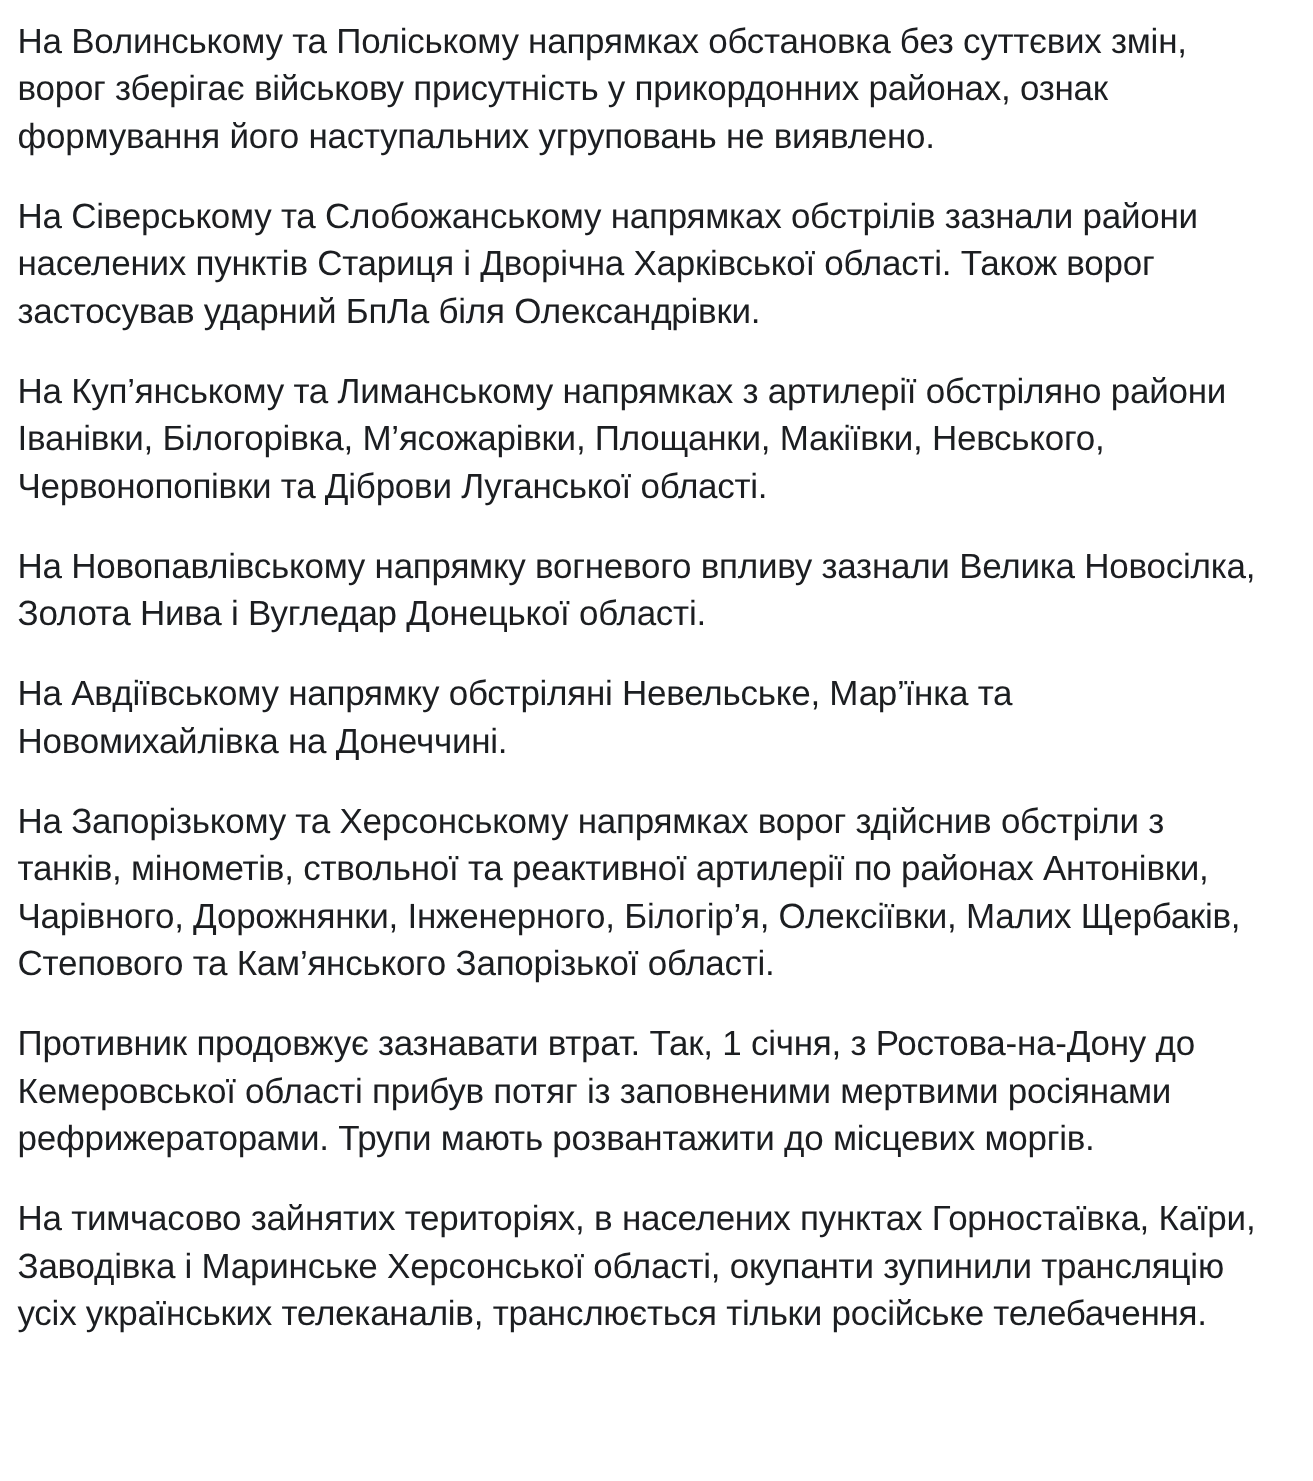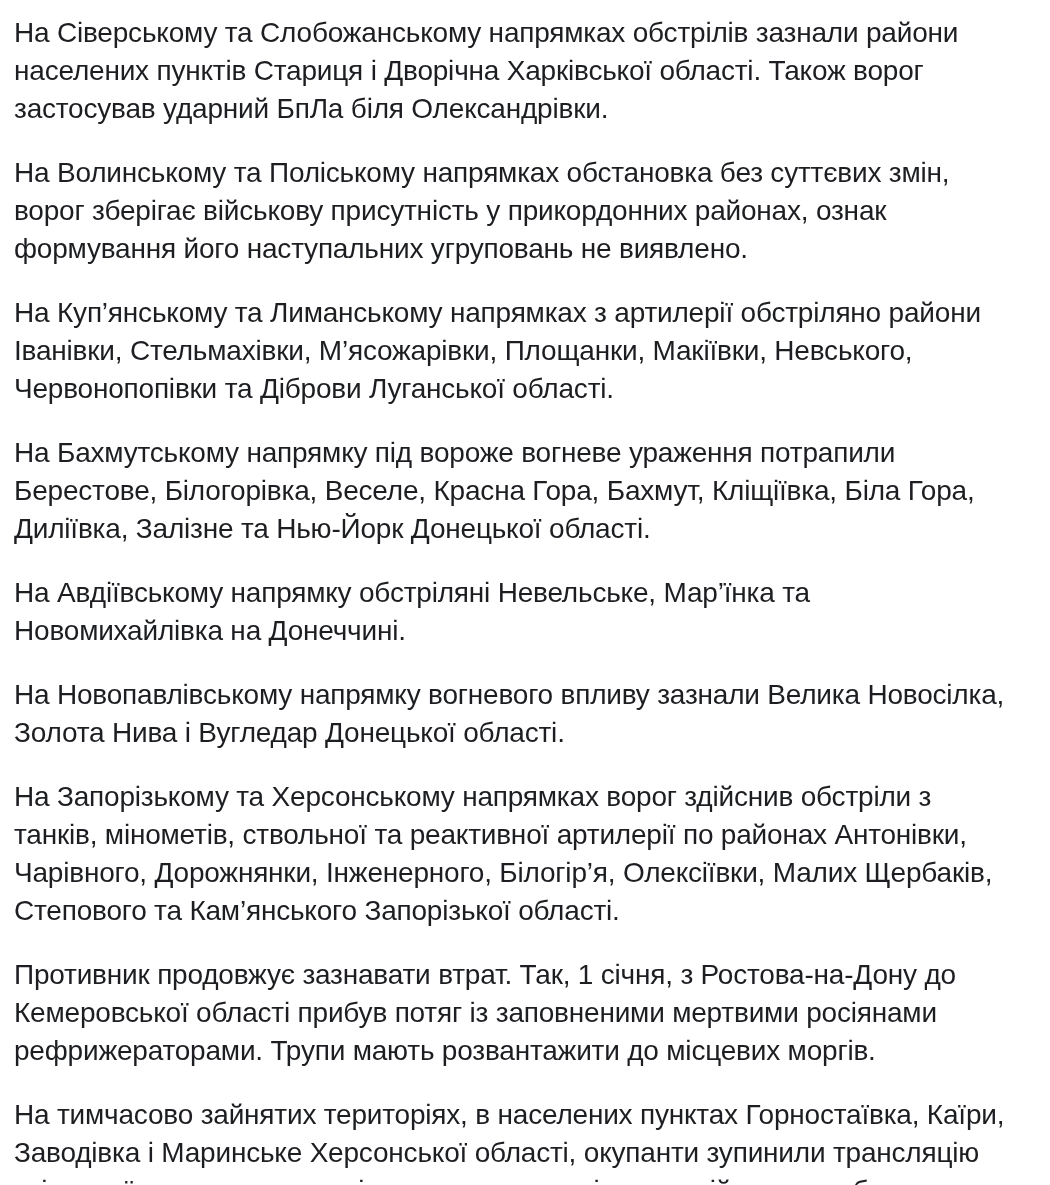--- a/index.html
+++ b/index.html
@@ -28,23 +28,22 @@
     margin: 0 0 26px 0;
   }
   .report p:last-child {
     margin-bottom: 0;
   }
 </style>
 </head>
 <body>
 
 <div class="report">
+  <p>На Волинському та Поліському напрямках обстановка без суттєвих змін, ворог зберігає військову присутність у прикордонних районах, ознак формування його наступальних угруповань не виявлено.</p>
   <p>На Сіверському та Слобожанському напрямках обстрілів зазнали райони населених пунктів Стариця і Дворічна Харківської області. Також ворог застосував ударний БпЛа біля Олександрівки.</p>
-  <p>На Волинському та Поліському напрямках обстановка без суттєвих змін, ворог зберігає військову присутність у прикордонних районах, ознак формування його наступальних угруповань не виявлено.</p>
-  <p>На Куп’янському та Лиманському напрямках з артилерії обстріляно райони Іванівки, Стельмахівки, М’ясожарівки, Площанки, Макіївки, Невського, Червонопопівки та Діброви Луганської області.</p>
-  <p>На Бахмутському напрямку під вороже вогневе ураження потрапили Берестове, Білогорівка, Веселе, Красна Гора, Бахмут, Кліщіївка, Біла Гора, Диліївка, Залізне та Нью-Йорк Донецької області.</p>
+  <p>На Куп’янському та Лиманському напрямках з артилерії обстріляно райони Іванівки, Білогорівка, М’ясожарівки, Площанки, Макіївки, Невського, Червонопопівки та Діброви Луганської області.</p>
+  <p>На Новопавлівському напрямку вогневого впливу зазнали Велика Новосілка, Золота Нива і Вугледар Донецької області.</p>
   <p>На Авдіївському напрямку обстріляні Невельське, Мар’їнка та Новомихайлівка на Донеччині.</p>
-  <p>На Новопавлівському напрямку вогневого впливу зазнали Велика Новосілка, Золота Нива і Вугледар Донецької області.</p>
   <p>На Запорізькому та Херсонському напрямках ворог здійснив обстріли з танків, мінометів, ствольної та реактивної артилерії по районах Антонівки, Чарівного, Дорожнянки, Інженерного, Білогір’я, Олексіївки, Малих Щербаків, Степового та Кам’янського Запорізької області.</p>
   <p>Противник продовжує зазнавати втрат. Так, 1 січня, з Ростова-на-Дону до Кемеровської області прибув потяг із заповненими мертвими росіянами рефрижераторами. Трупи мають розвантажити до місцевих моргів.</p>
   <p>На тимчасово зайнятих територіях, в населених пунктах Горностаївка, Каїри, Заводівка і Маринське Херсонської області, окупанти зупинили трансляцію усіх українських телеканалів, транслюється тільки російське телебачення.</p>
 
 </div>
 
 </body></html>

